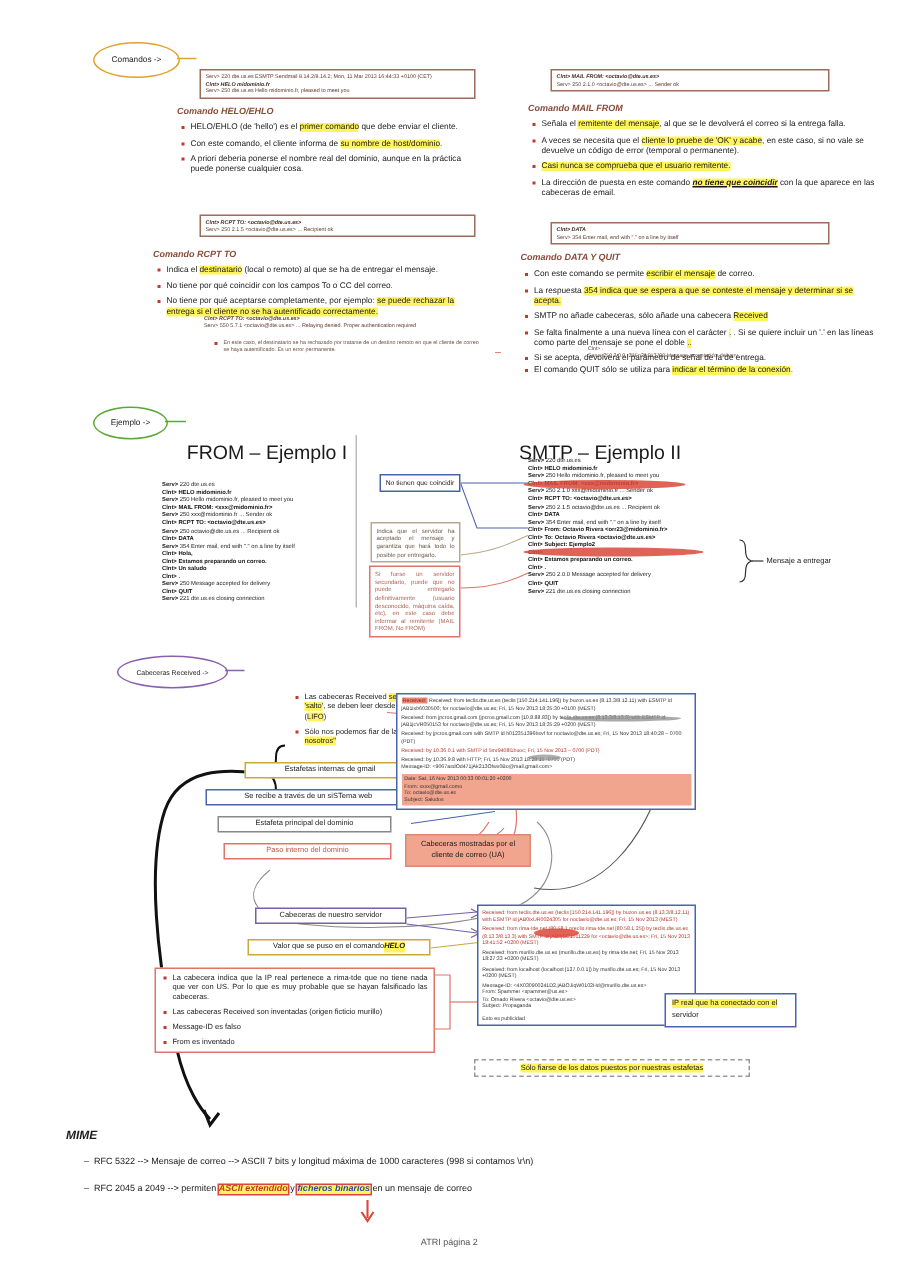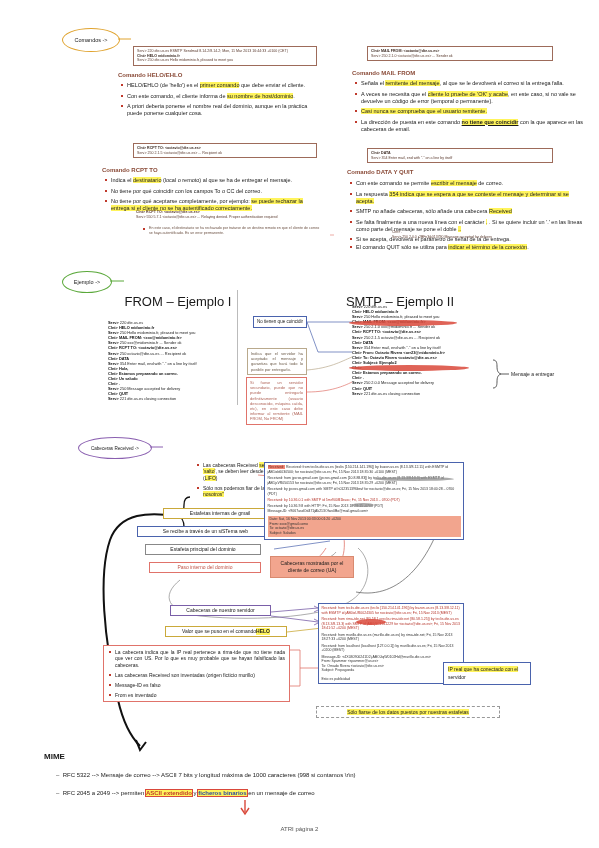--- a/index.html
+++ b/index.html
@@ -11,21 +11,21 @@
   .abs{position:absolute;}
 
   
   .t4{font-size:4px;line-height:5.2px;}
   .t45{font-size:4.5px;line-height:5.8px;}
   .t5{font-size:5px;line-height:6.4px;}
   .t55{font-size:5.5px;line-height:7px;}
   .t6{font-size:6px;line-height:7.6px;}
   .t8{font-size:8px;line-height:10px;}
   .t13{font-size:13px;line-height:16px;}
-  .b{font-weight:bold;}
+  .b{font-weight:bold;font-style:italic;}
   .brown{color:#8a4b38;}
   .red{color:#c0392b;}
   .blue{color:#2b4aa0;}
   .hl{background:#fff45c;}
   .u{text-decoration:underline;}
 
   
   .codebox{
     border:1px solid #9d6b5a;background:#fff;
     padding:2px 3px;font-size:3.6px;line-height:4.6px;

